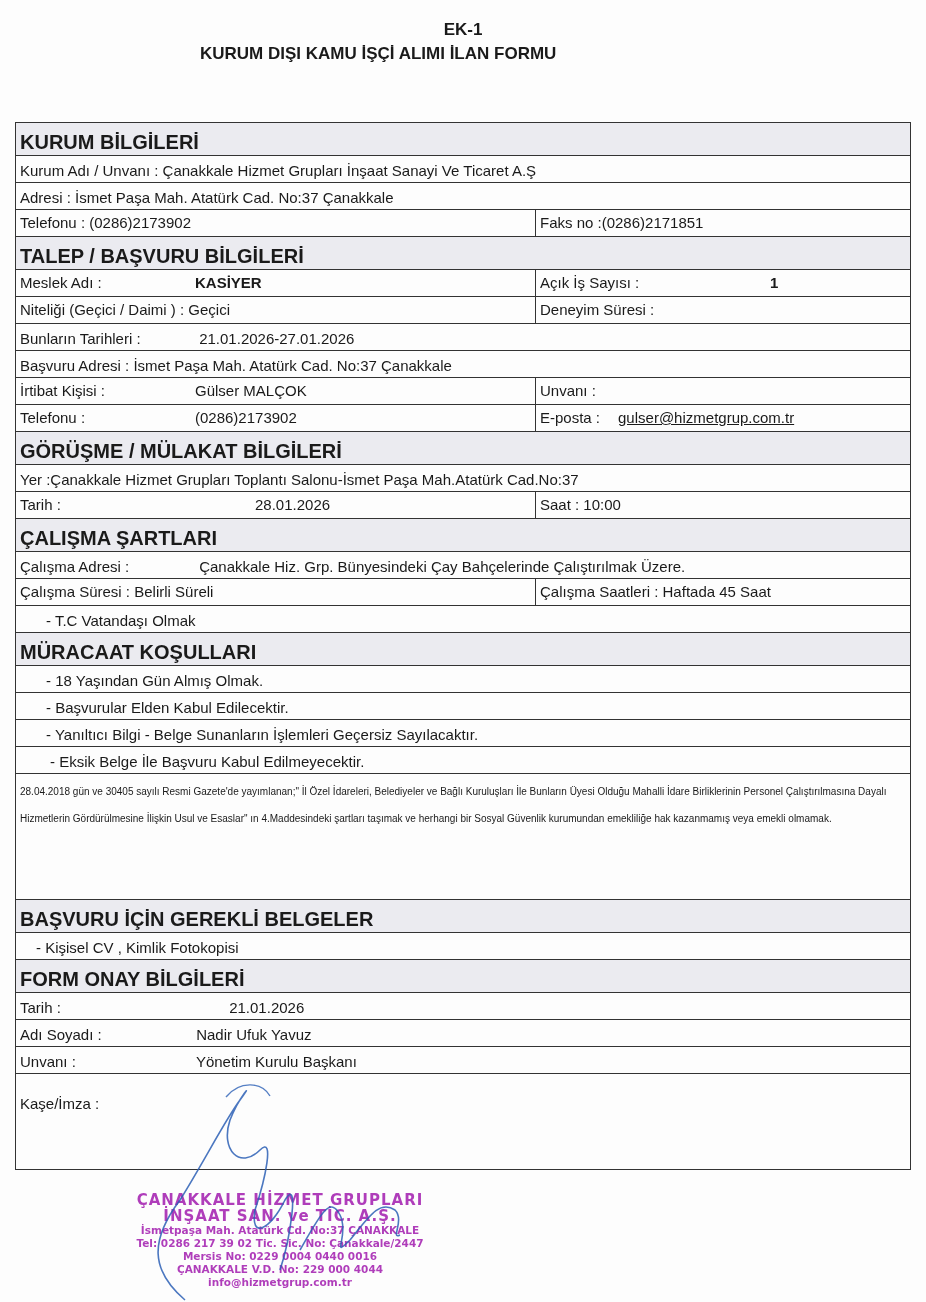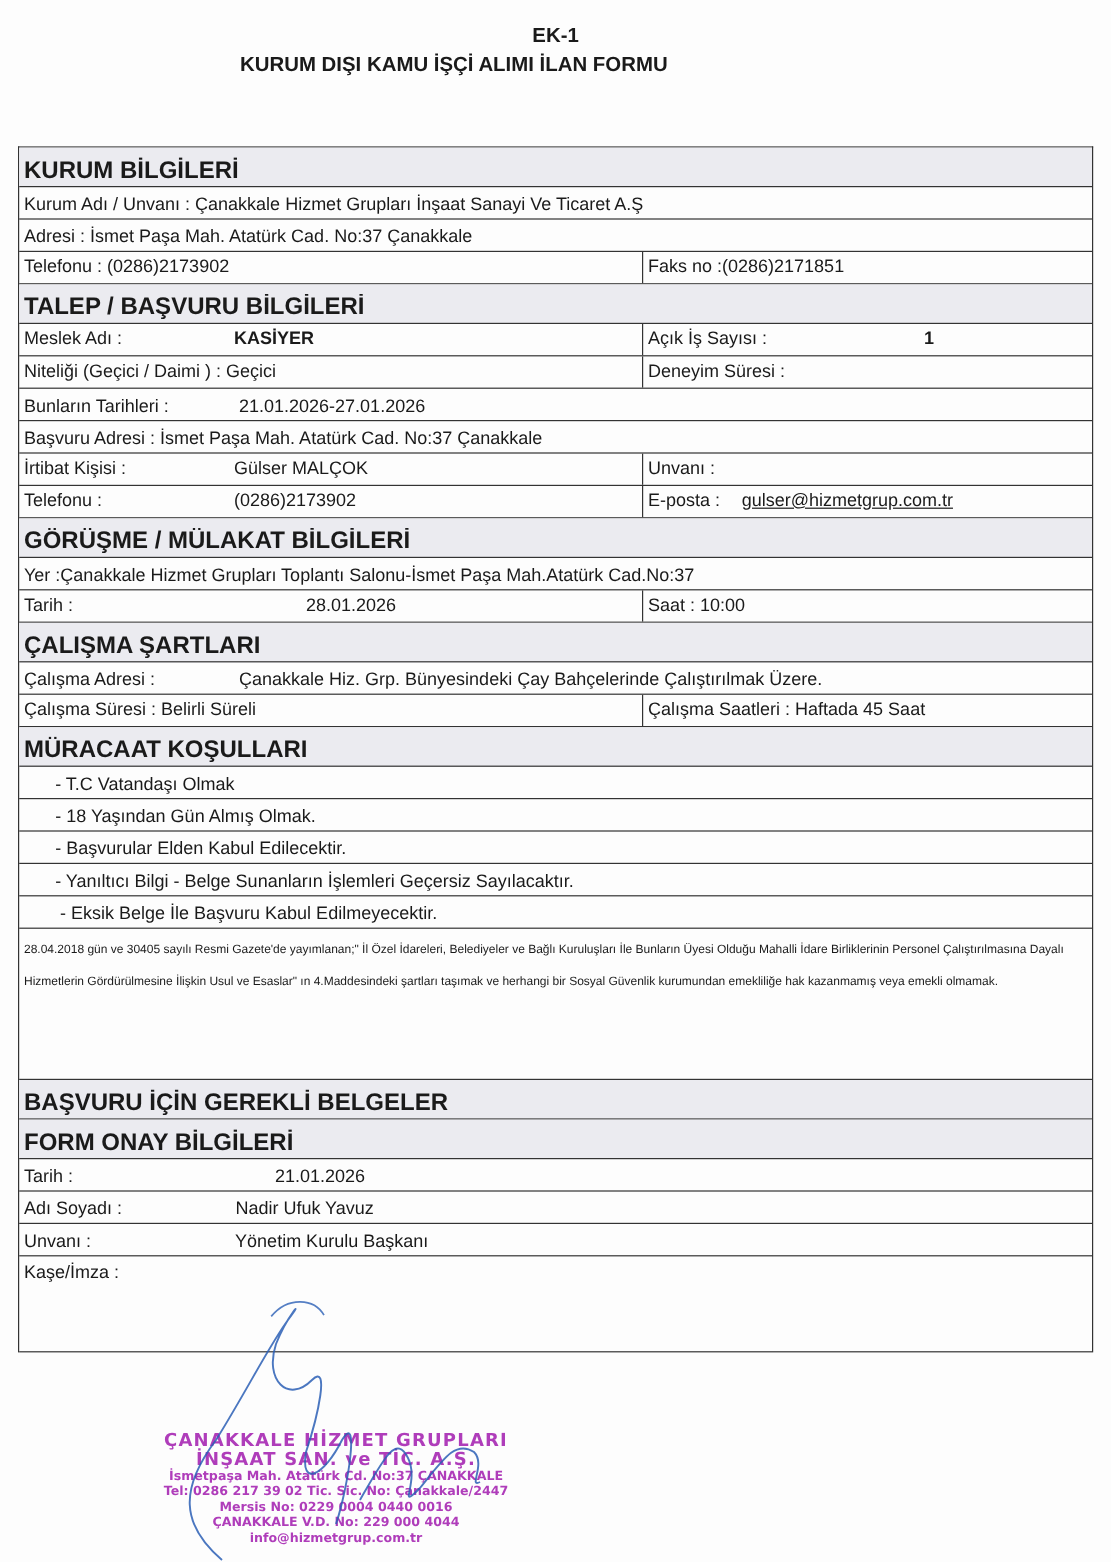--- a/index.html
+++ b/index.html
@@ -20,21 +20,21 @@
   .row.r { height: 27px; align-items: flex-end; }
   .cell { padding: 0 4px; box-sizing: border-box; white-space: nowrap; overflow: hidden; }
   .c-left { width: 520px; border-right: 1.5px solid #333; height: 100%; display:flex; align-items:center; }
   .c-right { flex: 1; height: 100%; display:flex; align-items:center; }
   .lbl { display: inline-block; }
   .w160 { width: 175px; }
   .bold { font-weight: bold; }
   .bullet { padding-left: 30px; }
   .para { height: 125px; font-size: 10px; line-height: 27px; padding: 4px 4px; white-space: normal; display:block; }
   .email { text-decoration: underline; margin-left: 18px; }
-  .sig-row { height: 80px; align-items: flex-start; padding-top: 3px; border-bottom: 1.5px solid #333; }
+  .sig-row { height: 80px; align-items: flex-start; padding-top: 3px; border-bottom: 1.5px solid #333; margin-top: 16px; }
   .stamp { position: absolute; left: 130px; top: 1192px; width: 300px; color: #a21caf; text-align: center;
     font-family: "DejaVu Sans", sans-serif; font-weight: bold; line-height: 13px; opacity: 0.85; }
   .stamp .l1 { font-size: 15px; letter-spacing: 1px; line-height: 17px; }
   .stamp .l2 { font-size: 15px; letter-spacing: 1px; line-height: 15px; }
   .stamp .s { font-size: 10.5px; }
   .sig-svg { position: absolute; left: 0; top: 0; width: 926px; height: 1302px; pointer-events: none; }
 </style>
 </head>
 <body>
 
@@ -122,44 +122,47 @@
     <div class="cell">
       <span class="lbl w160">Çalışma Adresi :</span>
       <span>Çanakkale Hiz. Grp. Bünyesindeki Çay Bahçelerinde Çalıştırılmak Üzere.</span>
     </div>
   </div>
   <div class="row r">
     <div class="cell c-left">Çalışma Süresi : Belirli Süreli</div>
     <div class="cell c-right">Çalışma Saatleri : Haftada 45 Saat</div>
   </div>
 
+  <div class="row r">
+      <div class="cell bullet">-   T.C Vatandaşı Olmak</div>
+    </div>
   <div class="row h">
     <div class="cell">MÜRACAAT KOŞULLARI</div>
   </div>
-  <div class="row r">
-      <div class="cell bullet">-   T.C Vatandaşı Olmak</div>
-    </div>
   <div class="row r">
       <div class="cell bullet">-  18 Yaşından Gün Almış Olmak.</div>
     </div>
   <div class="row r">
       <div class="cell bullet">-  Başvurular Elden Kabul Edilecektir.</div>
     </div>
   <div class="row r">
       <div class="cell bullet">-  Yanıltıcı Bilgi - Belge Sunanların İşlemleri Geçersiz Sayılacaktır.</div>
     </div>
   <div class="row r">
       <div class="cell bullet" style="padding-left:34px">-  Eksik Belge İle Başvuru Kabul Edilmeyecektir.</div>
     </div>
   <div class="row">
     <div class="cell para">28.04.2018 gün ve 30405 sayılı Resmi Gazete'de yayımlanan;" İl Özel İdareleri, Belediyeler ve Bağlı Kuruluşları İle Bunların Üyesi Olduğu Mahalli İdare Birliklerinin Personel Çalıştırılmasına Dayalı Hizmetlerin Gördürülmesine İlişkin Usul ve Esaslar" ın 4.Maddesindeki şartları taşımak ve herhangi bir Sosyal Güvenlik kurumundan emekliliğe hak kazanmamış veya emekli olmamak.</div>
   </div>
 
   <div class="row h">
     <div class="cell">BAŞVURU İÇİN GEREKLİ BELGELER</div>
+  </div>
+  <div class="row r">
+    <div class="cell" style="padding-left:20px">-  Kişisel CV , Kimlik Fotokopisi</div>
   </div>
 
   <div class="row h">
     <div class="cell">FORM ONAY BİLGİLERİ</div>
   </div>
   <div class="row r">
     <div class="cell">
       <span class="lbl" style="width:205px">Tarih :</span>
       <span>21.01.2026</span>
     </div>

